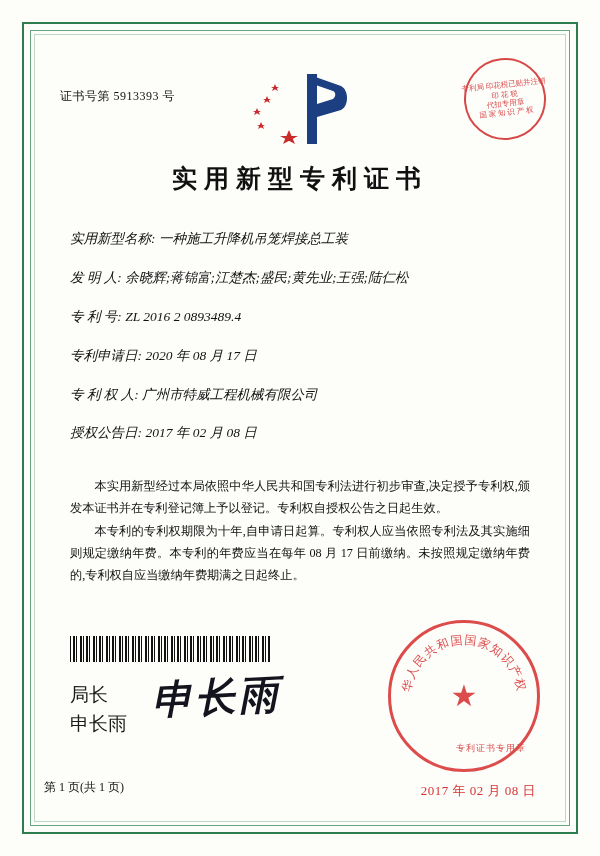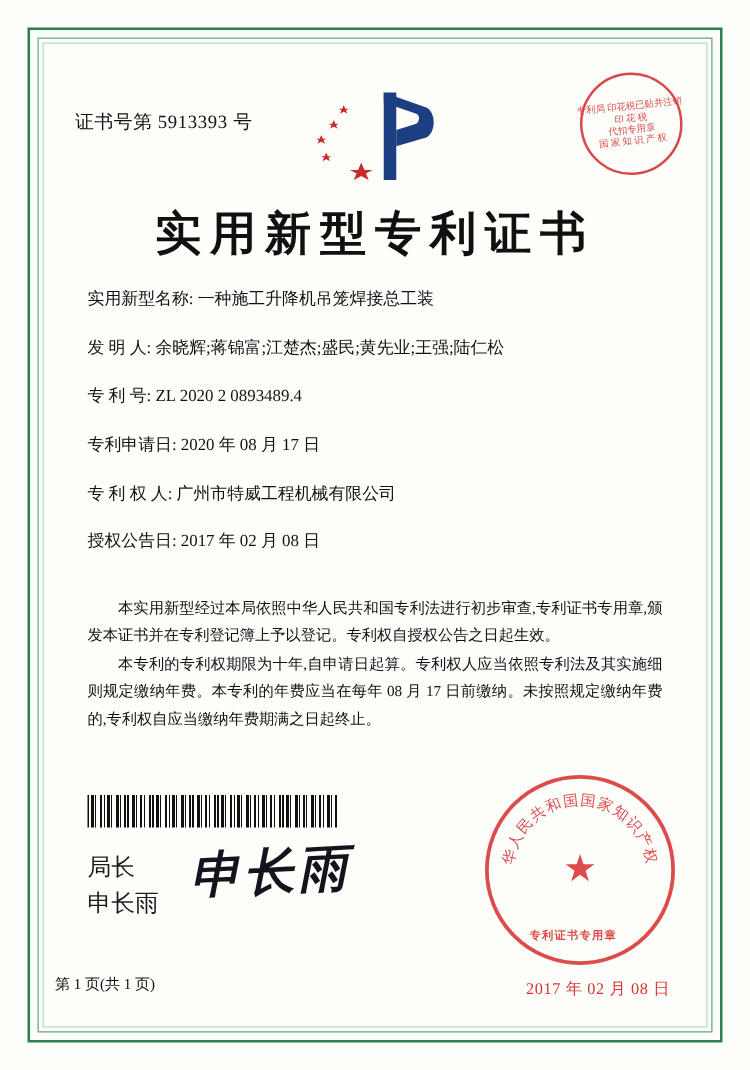--- a/index.html
+++ b/index.html
@@ -58,21 +58,21 @@
     top: 44px;
     right: 44px;
     bottom: 44px;
   }
 
   
   .cert-no {
     position: absolute;
     left: 16px;
     top: 44px;
-    font-size: 15px;
+    font-size: 12px;
     letter-spacing: 0.5px;
     color: #111;
   }
 
   
   .logo {
     position: absolute;
     left: 50%;
     top: 26px;
     transform: translateX(-50%);
@@ -102,38 +102,39 @@
     box-sizing: border-box;
   }
   .seal-top .sl { display: block; white-space: nowrap; }
 
   .title {
     position: absolute;
     left: 0;
     right: 0;
     top: 118px;
     text-align: center;
-    font-size: 37px;
+    font-size: 25px;
     font-weight: bold;
     letter-spacing: 7px;
     font-family: "Liberation Serif", "DejaVu Serif", serif;
     color: #101010;
   }
 
   .fields {
     position: absolute;
     left: 26px;
     right: 26px;
     top: 186px;
     font-size: 13.5px;
   }
   .field-row {
     margin-bottom: 20px;
     line-height: 1.4;
     white-space: nowrap;
+    font-style: italic;
   }
   .field-label {
     display: inline-block;
     color: #111;
   }
   .field-value {
     color: #111;
   }
 
   .body-text {
@@ -210,24 +211,23 @@
     top: 50%;
     transform: translate(-50%, -50%);
     font-size: 30px;
     line-height: 1;
   }
   .seal-main .bottom-text {
     position: absolute;
     left: 0;
     right: 11px;
     bottom: 14px;
-    text-align: center;
+    text-align: right;
     font-size: 9px;
     letter-spacing: 1px;
-    font-weight: bold;
   }
 
   .seal-date {
     position: absolute;
     right: 20px;
     top: 738px;
     font-size: 13px;
     color: #d32020;
     opacity: 0.9;
     letter-spacing: 0.5px;
@@ -281,38 +281,38 @@
       <div class="field-row">
         <span class="field-label">实用新型名称:</span>
         <span class="field-value">一种施工升降机吊笼焊接总工装</span>
       </div>
       <div class="field-row">
         <span class="field-label">发 明 人:</span>
         <span class="field-value">余晓辉;蒋锦富;江楚杰;盛民;黄先业;王强;陆仁松</span>
       </div>
       <div class="field-row">
         <span class="field-label">专 利 号:</span>
-        <span class="field-value">ZL 2020 2 0893489.4</span>
+        <span class="field-value">ZL 2016 2 0893489.4</span>
       </div>
       <div class="field-row">
         <span class="field-label">专利申请日:</span>
         <span class="field-value">2020 年 08 月 17 日</span>
       </div>
       <div class="field-row">
         <span class="field-label">专 利 权 人:</span>
         <span class="field-value">广州市特威工程机械有限公司</span>
       </div>
       <div class="field-row">
         <span class="field-label">授权公告日:</span>
         <span class="field-value">2017 年 02 月 08 日</span>
       </div>
     </div>
 
     <div class="body-text">
-      <p>本实用新型经过本局依照中华人民共和国专利法进行初步审查,专利证书专用章,颁发本证书并在专利登记簿上予以登记。专利权自授权公告之日起生效。</p>
+      <p>本实用新型经过本局依照中华人民共和国专利法进行初步审查,决定授予专利权,颁发本证书并在专利登记簿上予以登记。专利权自授权公告之日起生效。</p>
       <p>本专利的专利权期限为十年,自申请日起算。专利权人应当依照专利法及其实施细则规定缴纳年费。本专利的年费应当在每年 08 月 17 日前缴纳。未按照规定缴纳年费的,专利权自应当缴纳年费期满之日起终止。</p>
     </div>
 
     <div class="barcode"></div>
 
     <div class="sign-block">
       <div>局长</div>
       <div>申长雨</div>
     </div>
 

